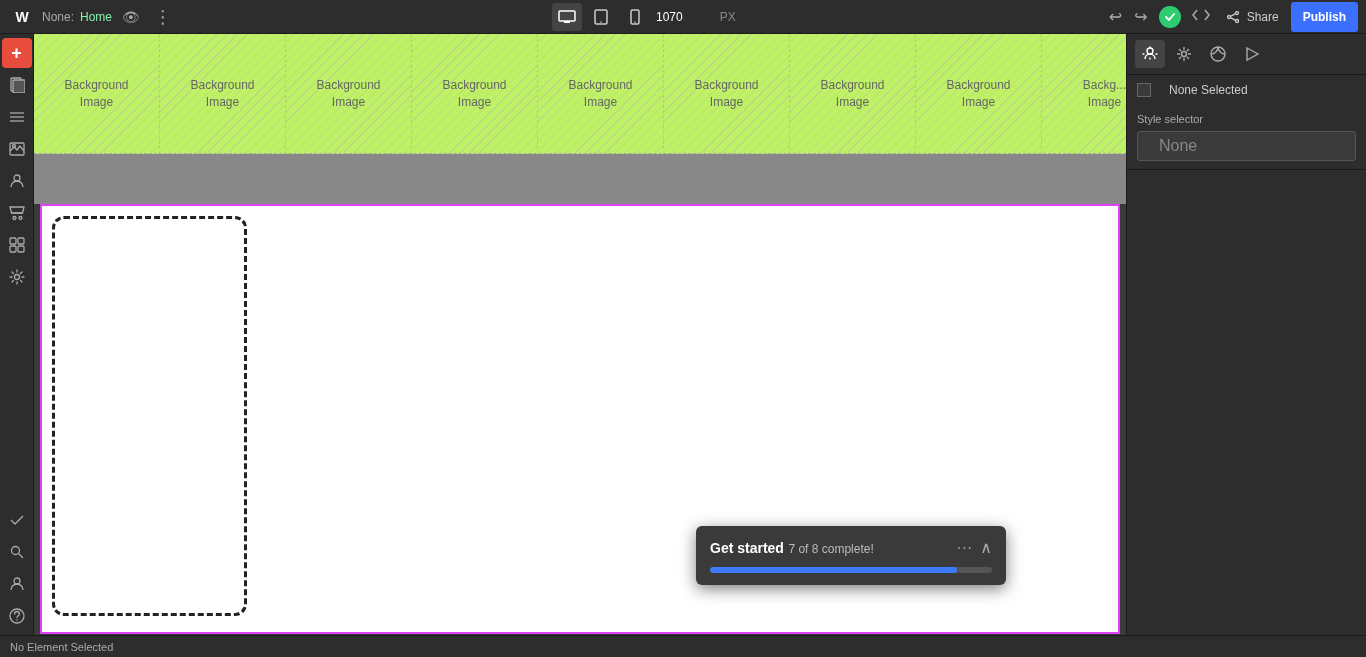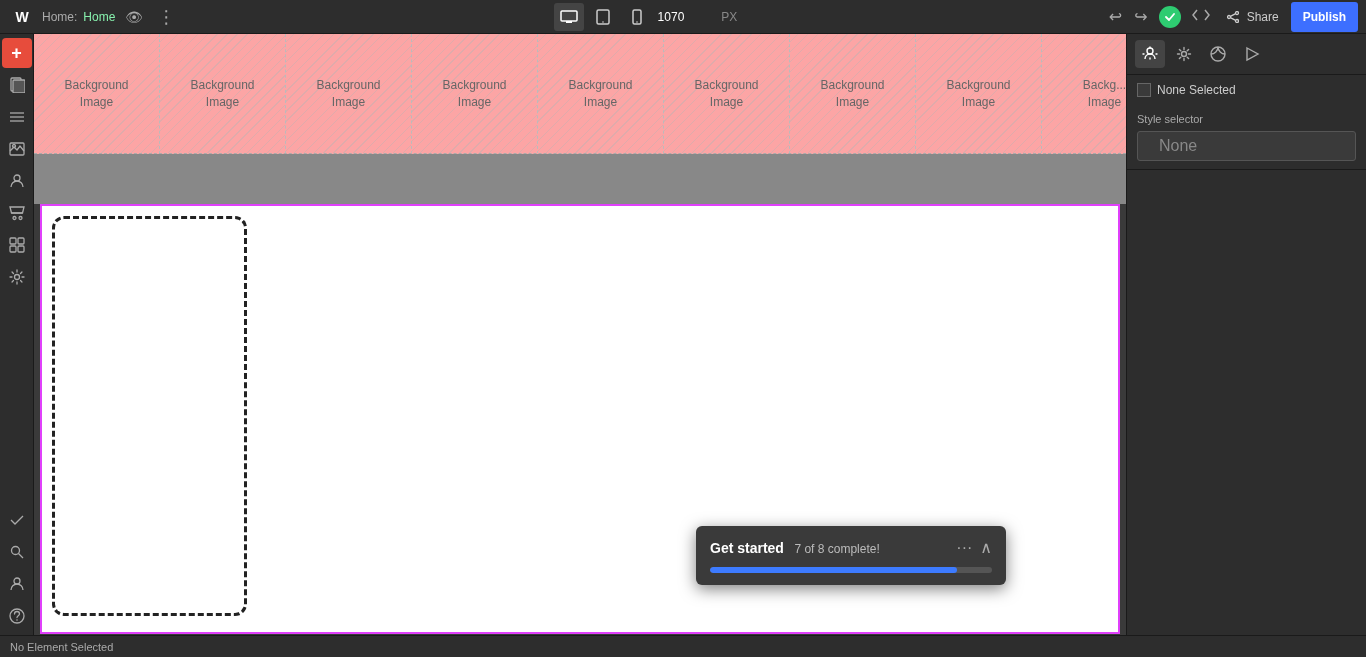--- a/index.html
+++ b/index.html
@@ -185,21 +185,21 @@
     .canvas-area {
       flex: 1;
       background: #3a3a3a;
       overflow: hidden;
       position: relative;
     }
 
     
     .bg-strip {
       height: 120px;
-      background: #fca5a5;
+      background: #bef264;
       border-bottom: 1px dashed #aaa;
       display: flex;
       align-items: center;
       overflow: hidden;
       position: relative;
     }
     .bg-tile {
       min-width: 126px;
       height: 120px;
       display: flex;
@@ -273,21 +273,20 @@
       margin-bottom: 10px;
     }
     .get-started-title {
       color: #fff;
       font-size: 14px;
       font-weight: 600;
     }
     .get-started-badge {
       color: #bbb;
       font-size: 12px;
-      margin-left: 6px;
     }
     .get-started-actions {
       display: flex;
       align-items: center;
       gap: 8px;
     }
     .gs-dots-btn {
       color: #aaa;
       font-size: 16px;
       cursor: pointer;
@@ -353,21 +352,21 @@
       font-size: 16px;
     }
     .rp-tab-btn.active {
       color: #fff;
       background: #444;
     }
     .none-selected-row {
       display: flex;
       align-items: center;
       padding: 8px 10px;
-      gap: 6px;
+      gap: 18px;
     }
     .ns-checkbox {
       width: 14px;
       height: 14px;
       border: 1px solid #666;
       background: #3a3a3a;
       cursor: pointer;
       flex-shrink: 0;
     }
     .ns-label {
@@ -416,21 +415,21 @@
       text-align: center;
       line-height: 1.5;
     }
   </style>
 </head>
 <body>
 
 <div class="top-bar">
   <div class="top-bar-left">
     <div class="wix-logo">W</div>
-    <span class="page-label">Home:</span>
+    <span class="page-label">None:</span>
     <span class="page-name">Home</span>
     <span class="eye-icon-btn">👁</span>
     <span class="more-btn">⋮</span>
   </div>
 
   <div class="top-bar-center">
     <div class="top-bar-icons">
       <div class="tb-icon-btn active">
         <svg width="18" height="14" viewBox="0 0 18 14" fill="currentColor">
             <rect x="1" y="1" width="16" height="10" rx="1" fill="none" stroke="currentColor" stroke-width="1.5"></rect>

